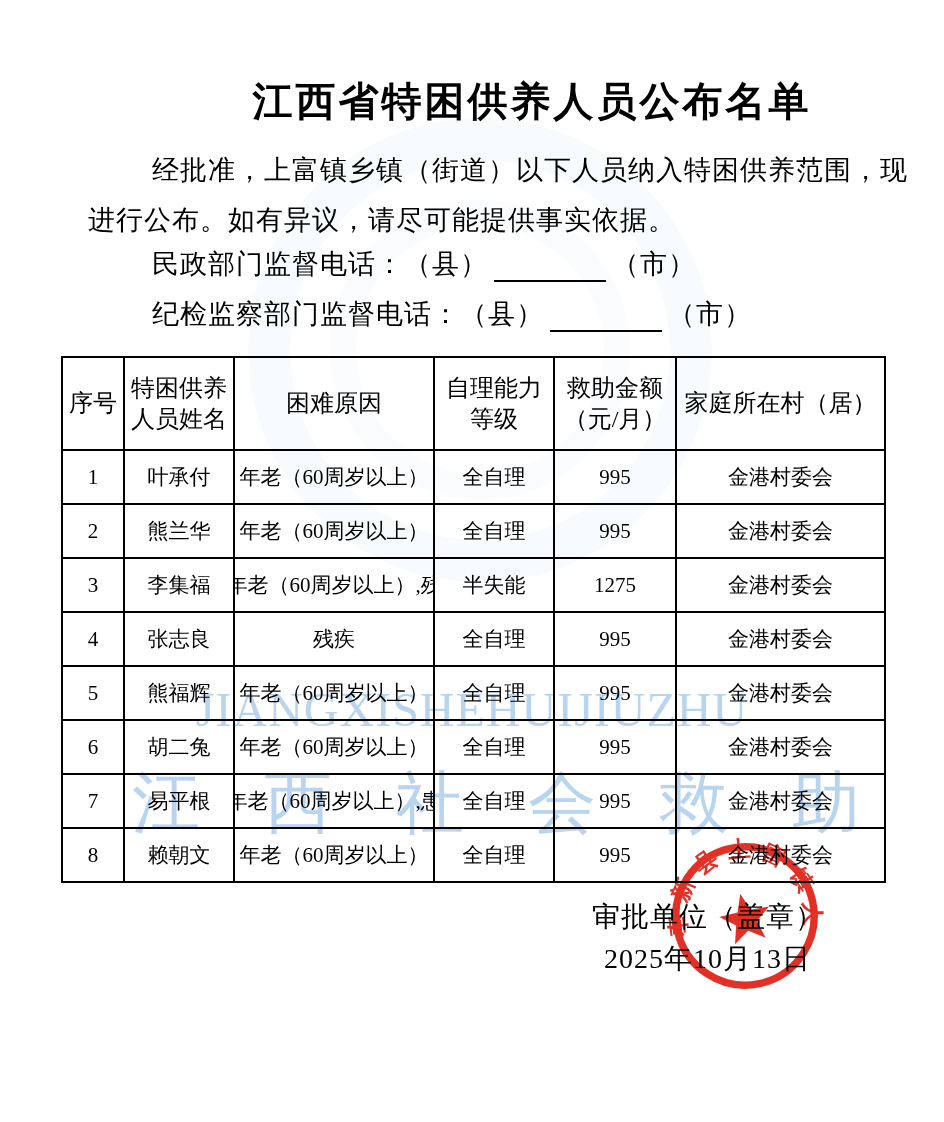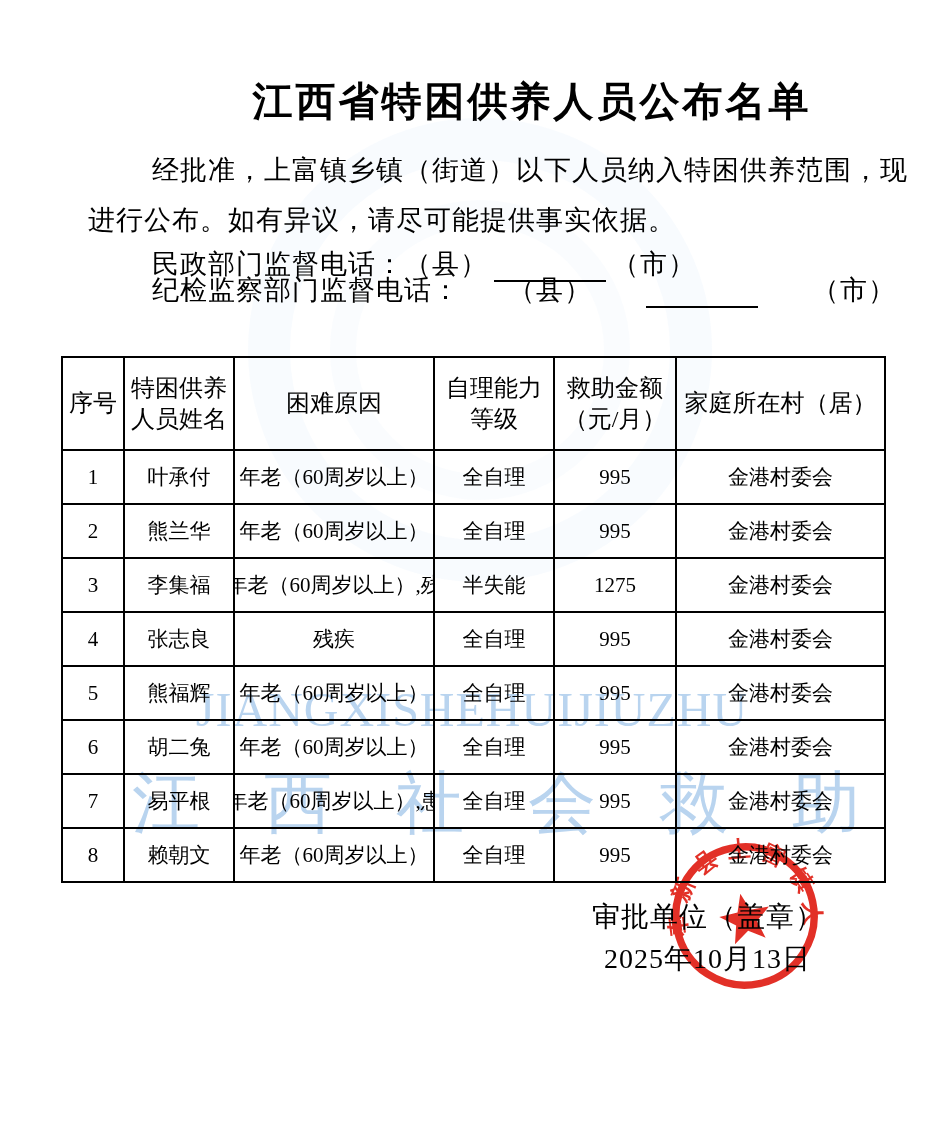--- a/index.html
+++ b/index.html
@@ -51,21 +51,21 @@
     text-align:center;
     font-size:40px; font-weight:bold; letter-spacing:3px;
     z-index:2;
     margin-left:48px;
   }
   .intro-line1 { position:absolute; left:152px; top:152px; font-size:27px; letter-spacing:1px; z-index:2; }
   .intro-line2 { position:absolute; left:88px;  top:202px; font-size:27px; letter-spacing:1px; z-index:2; }
 
   .phone-line { position:absolute; font-size:27px; z-index:2; display:flex; align-items:flex-end; letter-spacing:1px; white-space:nowrap; }
   .phone-civil      { left:152px; top:246px;justify-content:center; }
-  .phone-discipline { left:152px; top:272px;gap:48px; }
+  .phone-discipline { left:152px; top:296px; }
   .blank {
     display:inline-block; width:112px; height:24px;
     border-bottom:2px solid #000; margin:0 6px;
   }
 
   
   table.roster {
     position:absolute; left:61px; top:356px;
     width:823px; border-collapse:collapse; table-layout:fixed;
     z-index:2; background:transparent;

